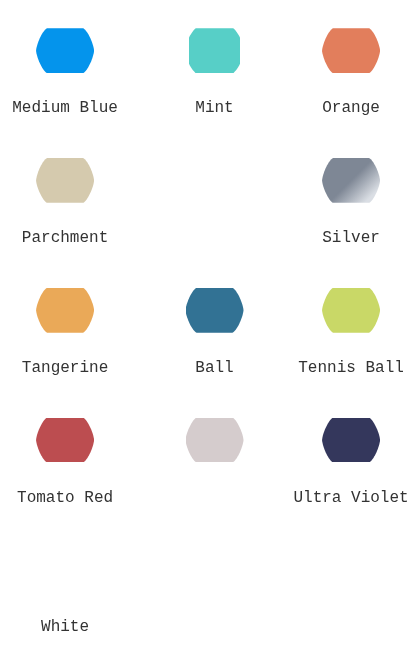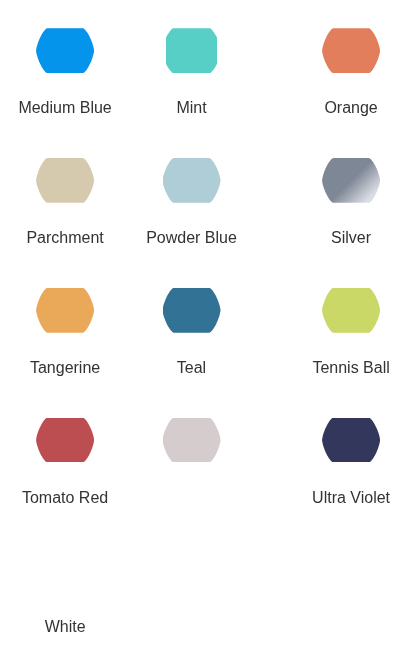--- a/index.html
+++ b/index.html
@@ -2,21 +2,21 @@
 <html><head>
 <meta charset="utf-8">
 <title>Color Palette</title>
 <style>
   html, body { margin:0; padding:0; background:#ffffff; }
   body {
     font-family:"Liberation Sans", sans-serif;
     -webkit-font-smoothing:antialiased;
     width:416px; height:651px; overflow:hidden;
   }
-  .palette { position:relative; width:416px; height:486px; }
+  .palette { position:relative; width:416px; height:486px;font-family:Liberation Mono, monospace; }
 
   .swatch-cell { position:absolute; width:143px; text-align:center; }
 
   .swatch {
     width:58px; height:44.8px; margin:0 auto;
     background:#ffffff;
     clip-path:polygon(18.97% 0.00%,81.03% 0.00%,81.53% 0.22%,82.37% 0.88%,83.41% 1.96%,84.58% 3.46%,85.84% 5.35%,87.17% 7.60%,88.54% 10.18%,89.91% 13.06%,91.27% 16.19%,92.59% 19.52%,93.86% 23.01%,95.05% 26.60%,96.14% 30.22%,97.12% 33.82%,97.97% 37.32%,98.69% 40.66%,99.26% 43.74%,99.67% 46.47%,99.92% 48.68%,100.00% 50.00%,100.00% 50.00%,99.92% 51.32%,99.67% 53.53%,99.26% 56.26%,98.69% 59.34%,97.97% 62.68%,97.12% 66.18%,96.14% 69.78%,95.05% 73.40%,93.86% 76.99%,92.59% 80.48%,91.27% 83.81%,89.91% 86.94%,88.54% 89.82%,87.17% 92.40%,85.84% 94.65%,84.58% 96.54%,83.41% 98.04%,82.37% 99.12%,81.53% 99.78%,81.03% 100.00%,18.97% 100.00%,18.47% 99.78%,17.63% 99.12%,16.59% 98.04%,15.42% 96.54%,14.16% 94.65%,12.83% 92.40%,11.46% 89.82%,10.09% 86.94%,8.73% 83.81%,7.41% 80.48%,6.14% 76.99%,4.95% 73.40%,3.86% 69.78%,2.88% 66.18%,2.03% 62.68%,1.31% 59.34%,0.74% 56.26%,0.33% 53.53%,0.08% 51.32%,0.00% 50.00%,0.00% 50.00%,0.08% 48.68%,0.33% 46.47%,0.74% 43.74%,1.31% 40.66%,2.03% 37.32%,2.88% 33.82%,3.86% 30.22%,4.95% 26.60%,6.14% 23.01%,7.41% 19.52%,8.73% 16.19%,10.09% 13.06%,11.46% 10.18%,12.83% 7.60%,14.16% 5.35%,15.42% 3.46%,16.59% 1.96%,17.63% 0.88%,18.47% 0.22%,18.97% 0.00%);
   }
   .swatch.shape-b {
     width:51.4px; height:44.85px;
@@ -24,21 +24,21 @@
   }
 
   .swatch-label {
     font-size:16px; line-height:20px; color:#333333;
     margin-top:25.2px; white-space:nowrap;
     transform:translateZ(0);
   }
 
   
   .c0 { left:-6.43px; }
-  .c1 { left:120px; }
+  .c1 { left:143px; }
   .c2 { left:279.57px; }
   
   .r0 { top:28.27px; }
   .r1 { top:158.07px; }
   .r2 { top:287.87px; }
   .r3 { top:417.67px; }
   .r4 { top:547.47px; }
 </style>
 </head>
 <body>
@@ -58,38 +58,34 @@
   <div class="swatch-cell c2 r0">
     <div class="swatch" style="background: rgb(226, 126, 92);"></div>
     <div class="swatch-label">Orange</div>
   </div>
 
   <div class="swatch-cell c0 r1">
     <div class="swatch" style="background: rgb(213, 202, 174);"></div>
     <div class="swatch-label">Parchment</div>
   </div>
 
-  <div class="swatch-cell c1 r1">
-    <div class="swatch" style="background: rgb(174, 205, 214);"></div>
-    <div class="swatch-label">Powder Blue</div>
-  </div>
 
   <div class="swatch-cell c2 r1">
     <div class="swatch" style="background: linear-gradient(135deg, rgb(126, 135, 149) 0%, rgb(126, 135, 149) 50%, rgb(218, 222, 228) 85%, rgb(218, 222, 228) 100%);"></div>
     <div class="swatch-label">Silver</div>
   </div>
 
   <div class="swatch-cell c0 r2">
     <div class="swatch" style="background: rgb(234, 169, 88);"></div>
     <div class="swatch-label">Tangerine</div>
   </div>
 
   <div class="swatch-cell c1 r2">
     <div class="swatch" style="background: rgb(50, 114, 148);"></div>
-    <div class="swatch-label">Teal</div>
+    <div class="swatch-label">Ball</div>
   </div>
 
   <div class="swatch-cell c2 r2">
     <div class="swatch" style="background: rgb(201, 216, 103);"></div>
     <div class="swatch-label">Tennis Ball</div>
   </div>
 
   <div class="swatch-cell c0 r3">
     <div class="swatch" style="background: rgb(188, 77, 80);"></div>
     <div class="swatch-label">Tomato Red</div>

